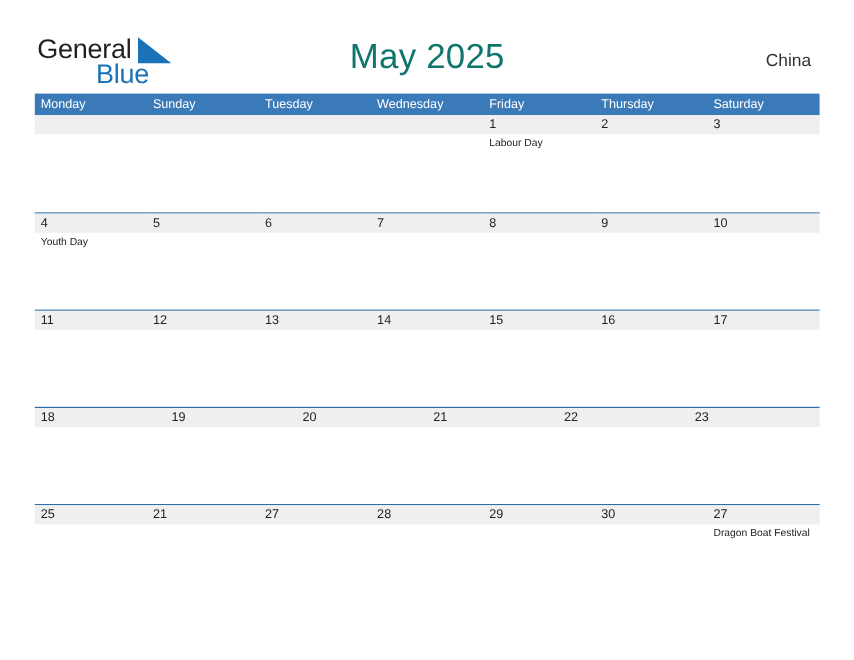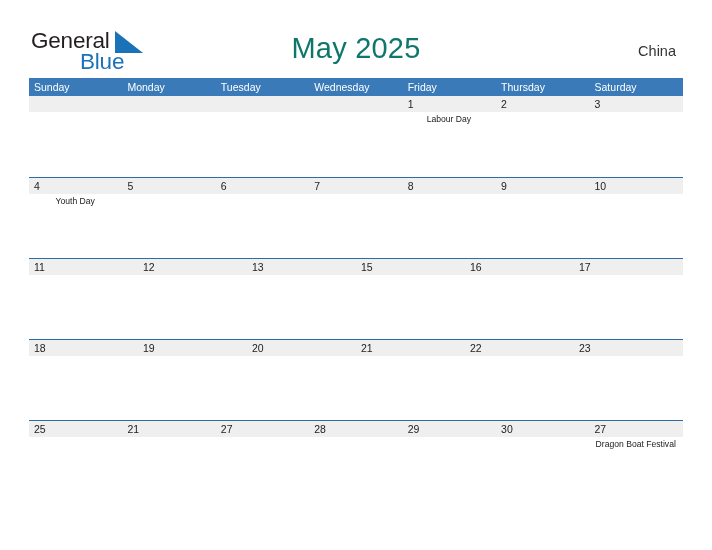--- a/index.html
+++ b/index.html
@@ -138,21 +138,20 @@
     white-space: nowrap;
     overflow: hidden;
   }
   .day-cell.empty .day-number-band {
     background: #efefef;
     color: transparent;
   }
   .event-area {
     padding: 2px 6px 0 5px;
     box-sizing: border-box;
-    text-align: center;
   }
   .event-text {
     font-size: 8.6px;
     line-height: 11px;
     color: #1b1b1b;
     word-wrap: break-word;
   }
 </style>
 </head>
 <body>
@@ -173,22 +172,22 @@
 
     <div class="cal-title">May 2025</div>
 
     <div class="region-label">China</div>
 
   </div>
 
   <div class="calendar">
 
     <div class="weekday-row">
+      <div class="weekday">Monday</div>
       <div class="weekday">Sunday</div>
-      <div class="weekday">Monday</div>
       <div class="weekday">Tuesday</div>
       <div class="weekday">Wednesday</div>
       <div class="weekday">Friday</div>
       <div class="weekday">Thursday</div>
       <div class="weekday">Saturday</div>
     </div>
 
     <div id="weeks-container">
         <div class="week-row first">
           <div class="day-cell empty">
@@ -246,20 +245,23 @@
           <div class="day-cell">
             <div class="day-number-band">11</div>
           </div>
           <div class="day-cell">
             <div class="day-number-band">12</div>
           </div>
           <div class="day-cell">
             <div class="day-number-band">13</div>
           </div>
           <div class="day-cell">
+            <div class="day-number-band">14</div>
+          </div>
+          <div class="day-cell">
             <div class="day-number-band">15</div>
           </div>
           <div class="day-cell">
             <div class="day-number-band">16</div>
           </div>
           <div class="day-cell">
             <div class="day-number-band">17</div>
           </div>
         </div>
         <div class="week-row">

